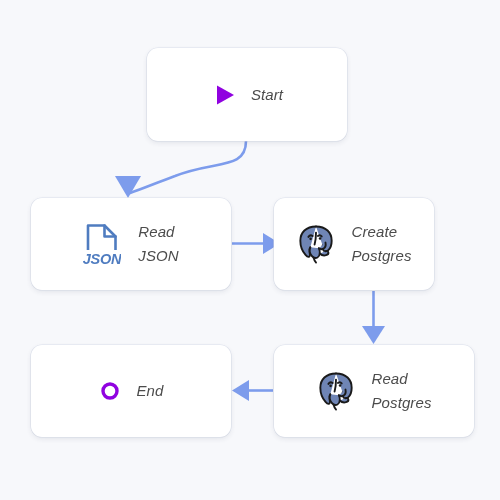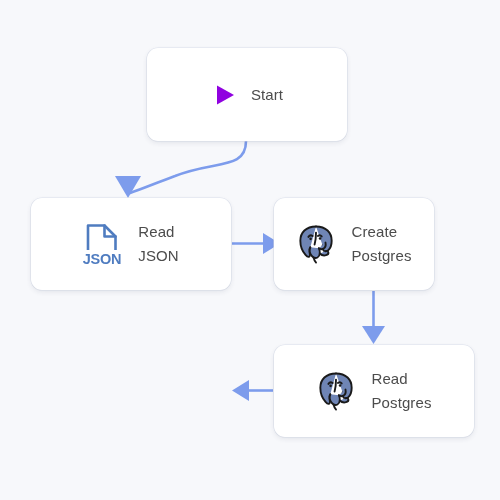--- a/index.html
+++ b/index.html
@@ -11,20 +11,21 @@
     height: 500px;
     background: #f7f8fb;
     font-family: "Liberation Sans", sans-serif;
     overflow: hidden;
   }
   #canvas {
     position: relative;
     width: 500px;
     height: 500px;
     background: #f7f8fb;
+    font-style: italic;
   }
   .edge-layer {
     position: absolute;
     left: 0;
     top: 0;
     width: 500px;
     height: 500px;
     pointer-events: none;
   }
   .node {
@@ -149,20 +150,30 @@
           </g>
           <circle cx="14.3" cy="16.6" r="1.35" fill="#1a1a1a"></circle>
           <circle cx="24.3" cy="16.3" r="1.35" fill="#1a1a1a"></circle>
         </svg>
       </span>
       <span class="node-label">Create
 Postgres</span>
     </div>
   </div>
 
+  <div class="node" id="node-end">
+    <div class="node-inner">
+      <span class="node-icon">
+        <svg viewBox="0 0 22 22" width="22" height="22" aria-hidden="true">
+          <circle cx="11" cy="11" r="7" fill="none" stroke="#9002e0" stroke-width="3.4"></circle>
+        </svg>
+      </span>
+      <span class="node-label">End</span>
+    </div>
+  </div>
 
   <div class="node" id="node-read-pg">
     <div class="node-inner">
       <span class="node-icon">
         <svg viewBox="0 0 40 44" width="40" height="44" aria-hidden="true">
           <g stroke="#1a1a1a" stroke-width="2" stroke-linejoin="round" stroke-linecap="round">
             <path d="M20 3.5 C9.5 3.5 3.5 10 3.5 18.5 C3.5 25 6 30 9 33.5
                      C10.5 35.3 12 36 13 35.2 C14 34.4 13.6 32.5 13.2 30.5
                      C12.8 28.4 13 26.5 14 25.5" fill="#6f85b5"></path>
             <path d="M20 3.5 C30.5 3.5 36.5 10 36.5 18.5 C36.5 23 35 26.5 33 28.5

